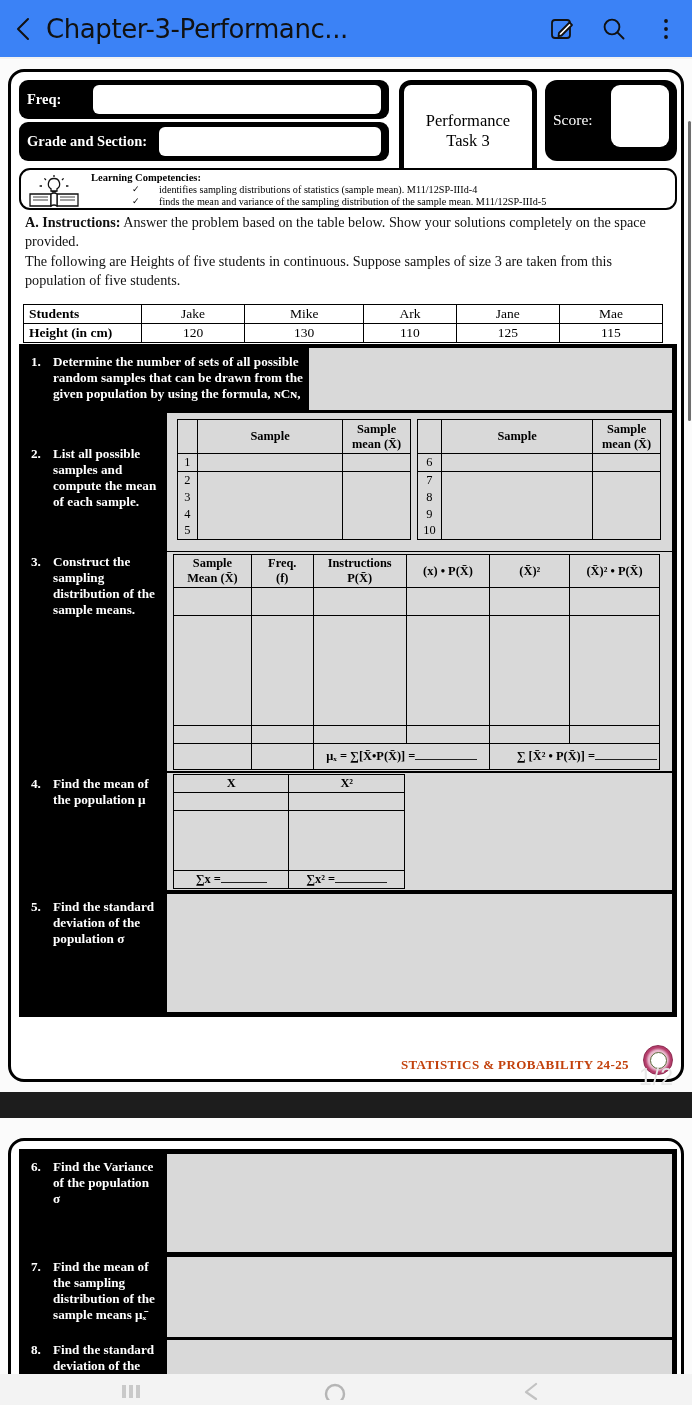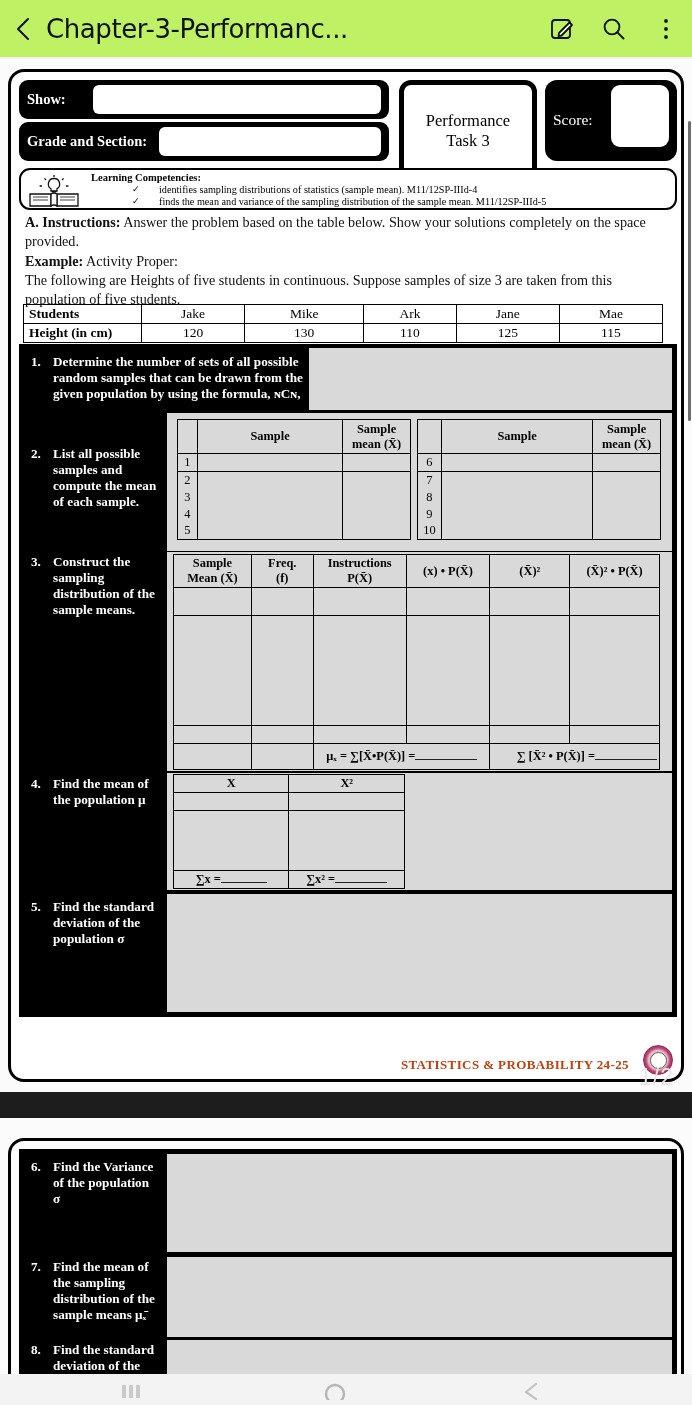--- a/index.html
+++ b/index.html
@@ -7,21 +7,21 @@
     width: 692px; height: 1405px;
     background: #ffffff;
     font-family: "Liberation Serif", serif;
     overflow: hidden;
   }
   #root { position: relative; width: 692px; height: 1405px; background:#fff; }
 
   
   .appbar {
     position: absolute; top: 0; left: 0; width: 692px; height: 57px;
-    background: #bef264; display: flex; align-items: center;
+    background: #3b82f6; display: flex; align-items: center;
     font-family: "Liberation Sans", sans-serif;
   }
   .appbar .back { width: 46px; display:flex; align-items:center; justify-content:center; }
   .appbar .title {
     flex: 1; font-size: 26px; letter-spacing: -0.4px; color: #111;
     font-family: "DejaVu Sans", sans-serif; font-weight: 400;
     white-space: nowrap; overflow: hidden;
   }
   .appbar .act { width: 52px; display:flex; align-items:center; justify-content:center; }
   .appbar-sep { position:absolute; top:57px; left:0; width:692px; height:2px; background:#f2f2f2; }
@@ -174,21 +174,21 @@
     </div>
   </div>
   <div class="appbar-sep"></div>
 
   <div class="viewer">
 
     <div class="page" id="page1">
 
       <div class="hdr">
         <div class="blk hdr-name">
-          <div class="lbl-w" style="left:8px; top:11px;">Show:</div>
+          <div class="lbl-w" style="left:8px; top:11px;">Freq:</div>
           <div class="fld" style="left:74px; top:5px; width:288px; height:29px;"></div>
         </div>
         <div class="blk hdr-grade">
           <div class="lbl-w" style="left:8px; top:11px;">Grade and Section:</div>
           <div class="fld" style="left:140px; top:5px; width:222px; height:29px;"></div>
         </div>
         <div class="hdr-pt">
           <div>
             <div>Performance</div>
             <div>Task 3</div>
@@ -220,23 +220,20 @@
         </div>
         <div class="crow" id="c1">
           <span class="ck">✓</span>
           <span class="txt">finds the mean and variance of the sampling distribution of the sample mean. M11/12SP-IIId-5</span>
         </div>
       </div>
 
       <div class="instr">
         <div>
           <b>A. Instructions:</b><span> Answer the problem based on the table below. Show your solutions completely on the space provided.</span>
-        </div>
-        <div>
-          <b>Example:</b><span> Activity Proper:</span>
         </div>
         <div>The following are Heights of five students in continuous. Suppose samples of size 3 are taken from this population of five students.</div>
       </div>
 
       <table class="stu">
         <tbody>
             <tr>
           <td class="h">Students</td>
           <td>Jake</td>
           <td>Mike</td>

